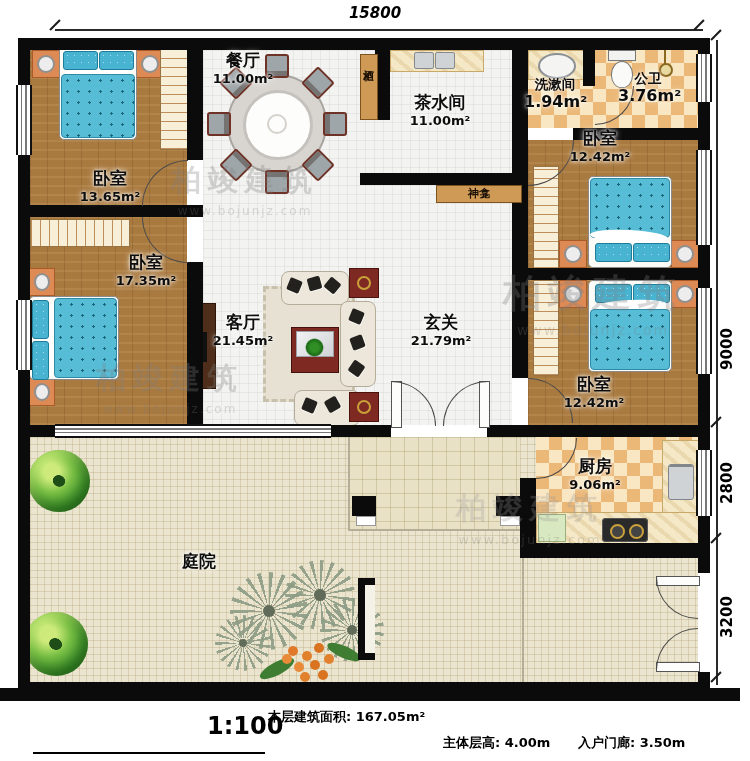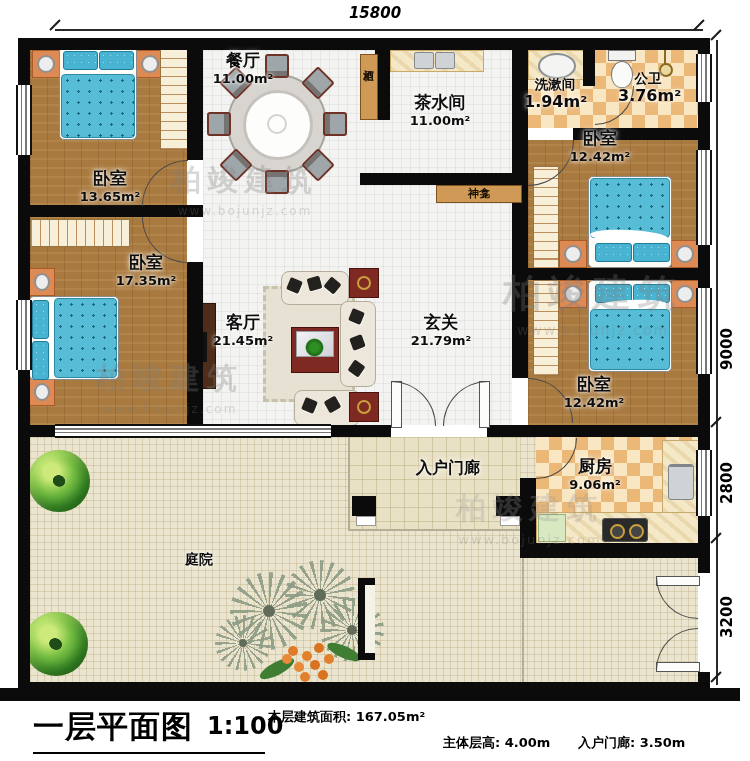--- a/index.html
+++ b/index.html
@@ -64,21 +64,21 @@
   .col{position:absolute;background:#0b0b0b;}
   .step{position:absolute;background:#fff;border:1px solid #999;}
   .screenwall{position:absolute;background:#f4f1e6;border:7px solid #0b0b0b;border-right:none;}
   
   .rlabel{position:absolute;text-align:center;font-weight:700;color:#0d0d0d;line-height:1.22;
     text-shadow:0 0 3px rgba(255,255,255,.95),0 0 6px rgba(255,255,255,.85);}
   .rlabel .nm{display:block;font-size:17px;}
   .rlabel .ar{display:block;font-size:13px;}
   .rlabel.sm .nm{font-size:13.5px;}
   .rlabel.sm .ar{font-size:16px;}
-  .rlabel.lone .nm{font-size:14px;}
+  .rlabel.lone .nm{font-size:17px;}
   .tinybox{position:absolute;background:#cf9a55;border:1px solid #7d531f;color:#1a1005;font-weight:700;text-align:center;}
   
   .wm{position:absolute;text-align:center;color:rgba(125,125,125,.30);pointer-events:none;}
   .wm .brand{display:block;font-weight:700;letter-spacing:7px;}
   .wm .url{display:block;letter-spacing:2px;margin-top:3px;color:rgba(125,125,125,.26);}
   
   .dim-line{position:absolute;background:#2a2a2a;}
   .tick{position:absolute;width:14px;height:2px;background:#1a1a1a;transform:rotate(-45deg);}
   .dim-label{position:absolute;font-weight:700;font-size:15px;color:#000;text-align:center;}
   .vdim{position:absolute;width:44px;font-weight:700;font-size:15px;color:#000;text-align:center;transform:rotate(-90deg);}
@@ -292,23 +292,20 @@
     <span class="ar">21.79m²</span>
   </div>
   <div class="rlabel" style="left:544px;top:374px;width:100px;">
     <span class="nm">卧室</span>
     <span class="ar">12.42m²</span>
   </div>
   <div class="rlabel" style="left:550px;top:456px;width:90px;">
     <span class="nm">厨房</span>
     <span class="ar">9.06m²</span>
   </div>
-  <div class="rlabel lone" style="left:388px;top:458px;width:120px;">
-    <span class="nm" style="font-size:16px;">入户门廊</span>
-  </div>
   <div class="rlabel lone" style="left:159px;top:551px;width:80px;">
     <span class="nm">庭院</span>
   </div>
 
   <div class="wm" style="left:135px;top:160px;width:220px;">
     <span class="brand" style="font-size:30px;">柏竣建筑</span>
     <span class="url" style="font-size:12px;">www.bojunjz.com</span>
   </div>
   <div class="wm" style="left:468px;top:268px;width:250px;">
     <span class="brand" style="font-size:38px;">柏竣建筑</span>
@@ -330,21 +327,20 @@
   <div class="dim-line" style="left:716px;top:40px;width:2px;height:645px;"></div>
   <div class="tick" style="left:709px;top:34px;"></div>
   <div class="tick" style="left:709px;top:421px;"></div>
   <div class="tick" style="left:709px;top:537px;"></div>
   <div class="tick" style="left:709px;top:676px;"></div>
   <div class="vdim" style="left:705px;top:340px;">9000</div>
   <div class="vdim" style="left:705px;top:474px;">2800</div>
   <div class="vdim" style="left:705px;top:608px;">3200</div>
 
   <div class="abs" style="left:0;top:688px;width:740px;height:13px;background:#0b0b0b;"></div>
-  <div class="tb-title" style="left:33px;top:706px;">一层平面图</div>
   <div class="tb-scale" style="left:207px;top:712px;">1:100</div>
   <div class="abs" style="left:33px;top:752px;width:232px;height:2px;background:#000;"></div>
   <div class="stat" style="left:268px;top:708px;text-align:right;">
     <span>本层建筑面积:</span>
     <span>167.05m²</span>
   </div>
   <div class="stat" style="left:443px;top:734px;">
     <span>主体层高:</span>
     <span>4.00m</span>
   </div>

